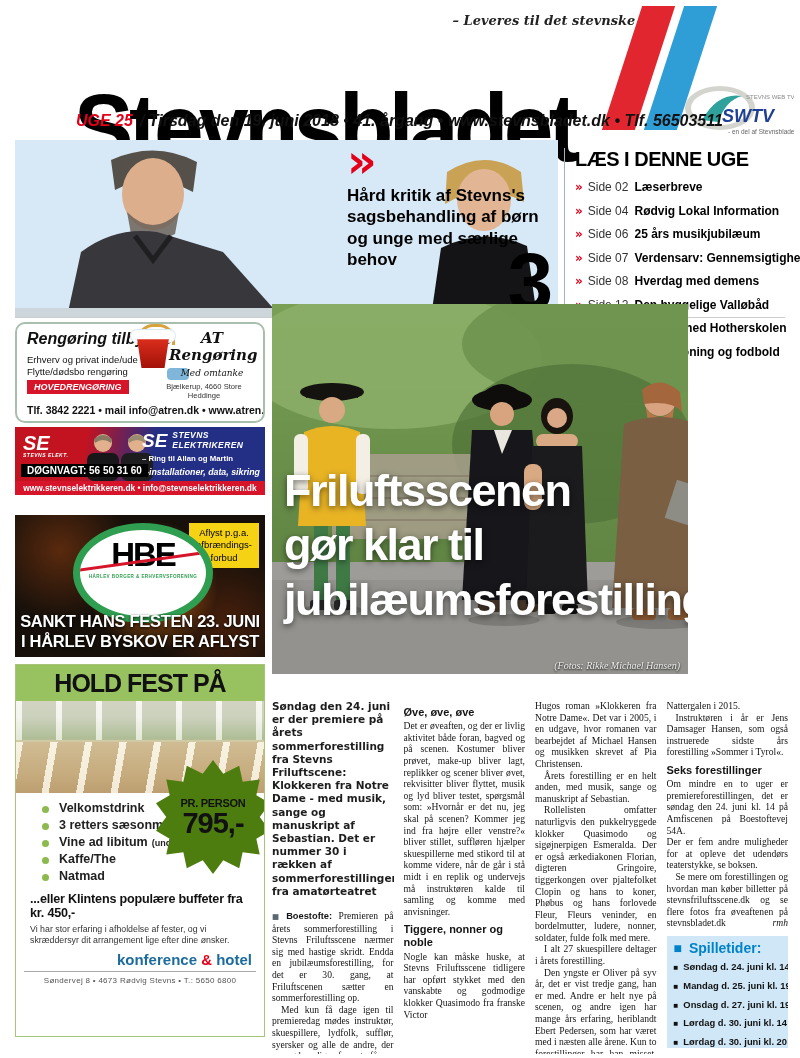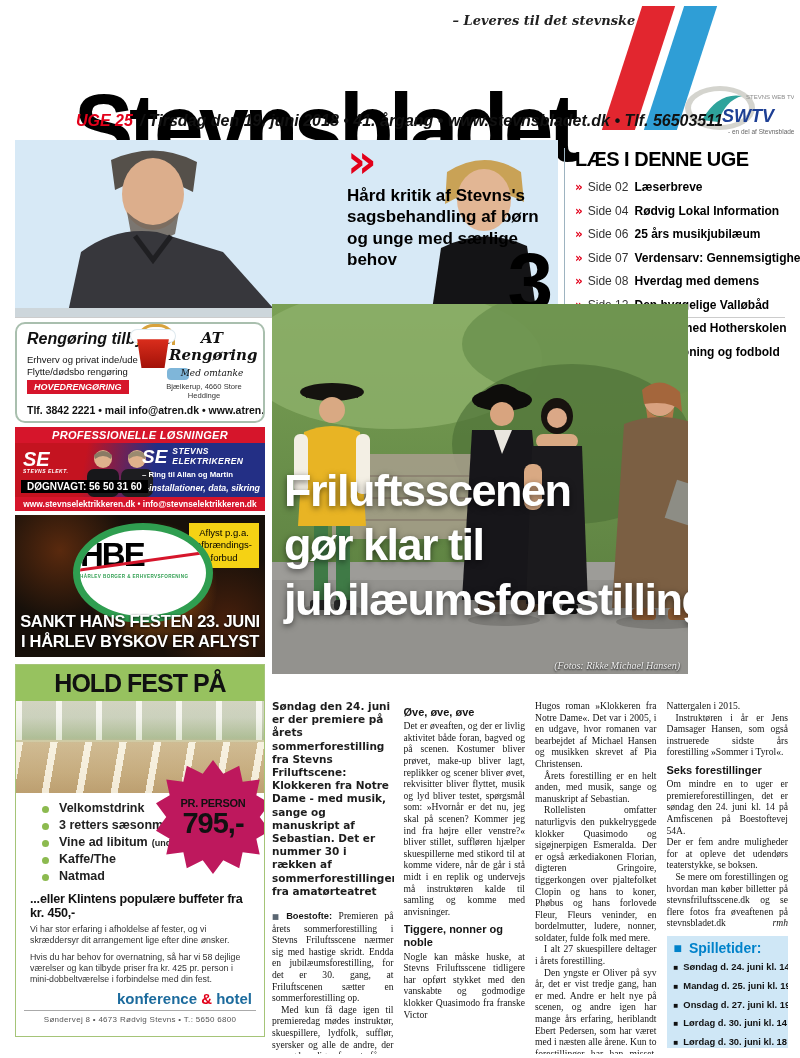--- a/index.html
+++ b/index.html
@@ -69,37 +69,37 @@
   .el-foot{height:14px;background:#d6152b;color:#fff;text-align:center;line-height:14px;font-weight:bold;font-size:8.4px;}
 
   .ad-hbe{top:515px;height:142px;background:
       radial-gradient(circle at 55% 50%,rgba(236,122,20,.85),rgba(236,122,20,0) 42%),
       radial-gradient(circle at 18% 25%,rgba(190,80,20,.4),rgba(190,80,20,0) 30%),
       radial-gradient(circle at 85% 75%,rgba(160,60,15,.35),rgba(160,60,15,0) 30%),
       #17100a;}
   .hbe-note{position:absolute;right:6px;top:8px;background:#f5d214;color:#000;font-size:9.5px;line-height:1.3;
             padding:4px 7px;text-align:center;}
   .hbe-oval{position:absolute;left:58px;top:8px;width:126px;height:86px;background:#fff;border:7px solid #2f9e50;
-            border-radius:50%;overflow:hidden;}
+            border-radius:50%;text-align:center;overflow:hidden;}
   .hbe-oval .big{font-size:33px;font-weight:bold;letter-spacing:-2px;line-height:1.5;color:#000;}
   .hbe-redline{position:absolute;left:-4px;top:30px;width:130px;height:3px;background:#d6152b;transform:rotate(-8deg);}
   .hbe-ring{font-size:4.6px;color:#2f9e50;font-weight:bold;letter-spacing:.4px;margin-top:-6px;}
   .hbe-text{position:absolute;left:0;bottom:6px;width:100%;text-align:center;color:#fff;font-weight:bold;
             font-size:16.5px;line-height:1.22;letter-spacing:-.3px;text-shadow:0 1px 3px #000;}
 
   .ad-kl{top:664px;height:373px;border:1px solid #a5c478;box-sizing:border-box;background:#fff;}
   .kl-head{height:36px;background:#97c25f;color:#111;text-align:center;font-weight:bold;font-size:25px;
            line-height:36px;letter-spacing:-1px;}
   .kl-photo{position:relative;height:92px;background:
       linear-gradient(180deg,#f0ece0 0%,#e7e8da 18%,#c2cfa8 40%,#d9c7a2 46%,#cdb488 78%,#bfa274 100%);}
   .kl-photo:before{content:"";position:absolute;left:0;top:0;width:100%;height:42%;
       background:repeating-linear-gradient(90deg,rgba(255,255,255,.55) 0 6px,rgba(120,140,100,.25) 6px 40px);}
   .kl-photo:after{content:"";position:absolute;left:0;bottom:0;width:100%;height:55%;
       background:repeating-linear-gradient(100deg,rgba(255,252,240,.8) 0 7px,rgba(180,150,100,.25) 7px 34px);}
-  .kl-star{position:absolute;right:-6px;top:95px;width:114px;height:114px;background:#be185d;z-index:3;
+  .kl-star{position:absolute;right:-6px;top:95px;width:114px;height:114px;background:#4d7c0f;z-index:3;
       clip-path:polygon(50% 0%,59% 12%,73% 5%,76% 19%,91% 17%,88% 31%,100% 38%,91% 50%,100% 62%,88% 69%,91% 83%,76% 81%,73% 95%,59% 88%,50% 100%,41% 88%,27% 95%,24% 81%,9% 83%,12% 69%,0% 62%,9% 50%,0% 38%,12% 31%,9% 17%,24% 19%,27% 5%,41% 12%);
       display:flex;flex-direction:column;align-items:center;justify-content:center;color:#111;}
   .kl-star .pl{font-weight:bold;font-size:11px;letter-spacing:-.3px;}
   .kl-star .pr{font-weight:bold;font-size:29px;letter-spacing:-1px;line-height:1;}
   .kl-bullets{padding:8px 0 0 26px;}
   .kl-b{display:flex;align-items:baseline;height:17px;font-weight:bold;font-size:12.5px;color:#222;}
   .kl-dot{width:7px;height:7px;border-radius:50%;background:#8cba4f;margin-right:10px;flex:none;align-self:center;}
   .kl-note{font-weight:bold;font-size:9px;margin-left:4px;}
   .kl-buffet{margin:6px 10px 4px 14px;font-weight:bold;font-size:12.6px;letter-spacing:-.2px;}
   .kl-para{margin:0 12px 6px 14px;font-size:8.8px;line-height:11px;color:#333;}
@@ -236,21 +236,20 @@
     <div class="handle"></div>
     <div class="foam"></div>
     <div class="bucket"></div>
     <div class="sponge"></div>
     <div class="ren-brand">AT Rengøring</div>
     <div class="ren-sub">Med omtanke</div>
     <div class="ren-addr">Bjælkerup, 4660 Store Heddinge</div>
   </div>
 
   <div class="ad ad-el">
-    <div class="el-band">PROFESSIONELLE LØSNINGER</div>
     <div class="el-mid">
       <div class="el-se-left"><span>SE</span><small>STEVNS ELEKT.</small></div>
       <svg style="position:absolute;left:62px;top:4px" width="86" height="50" viewBox="0 0 86 50">
         <circle cx="26" cy="12" r="9" fill="#e0b18c"></circle>
           <path d="M17 8 Q26 0 35 8 L34 12 Q26 6 18 12 Z" fill="#8a7a64"></path>
         <rect x="10" y="22" width="32" height="28" rx="7" fill="#17171a"></rect>
         <circle cx="60" cy="12" r="9" fill="#e0b18c"></circle>
           <path d="M51 8 Q60 0 69 8 L68 12 Q60 6 52 12 Z" fill="#9a8a70"></path>
         <rect x="44" y="22" width="32" height="28" rx="7" fill="#1d1d20"></rect>
       </svg>
@@ -309,21 +308,20 @@
           <span class="kl-dot"></span>
           <span>Kaffe/The</span>
         </div>
       <div class="kl-b">
           <span class="kl-dot"></span>
           <span>Natmad</span>
         </div>
     </div>
     <div class="kl-buffet">...eller Klintens populære buffeter fra kr. 450,-</div>
     <p class="kl-para">Vi har stor erfaring i afholdelse af fester, og vi skræddersyr dit arrangement lige efter dine ønsker.</p>
-    <p class="kl-para">Hvis du har behov for overnatning, så har vi 58 dejlige værelser og kan tilbyde priser fra kr. 425 pr. person i mini-dobbeltværelse i forbindelse med din fest.</p>
     <div class="kl-logo">
       <div class="top"><span>konference </span><span class="amp">&amp;</span><span> hotel</span></div>
     </div>
     <div class="kl-footer">
       <span>Søndervej 8 • 4673 Rødvig Stevns • T.: 5650 6800</span><br>
       
     </div>
   </div>
 
   <figure class="hero" style="margin:0">
@@ -423,19 +421,19 @@
       <h3 class="subhead">Seks forestillinger</h3>
       <p class="p">Om mindre en to uger er premiereforestillingen, det er søndag den 24. juni kl. 14 på Amfiscenen på Boestoftevej 54A.</p>
       <p class="p">Der er fem andre muligheder for at opleve det udendørs teaterstykke, se boksen.</p>
       <p class="p ind"><span>Se mere om forestillingen og hvordan man køber billetter på stevnsfriluftsscene.dk og se flere fotos fra øveaftenen på stevnsbladet.dk</span> <span class="byline">rmh</span></p>
       <div class="spille">
         <div class="sp-title"><span class="mk">■</span><span>Spilletider:</span></div>
         <div class="sp-item"><span class="mk">■</span><span>Søndag d. 24. juni kl. 14</span></div>
         <div class="sp-item"><span class="mk">■</span><span>Mandag d. 25. juni kl. 19</span></div>
         <div class="sp-item"><span class="mk">■</span><span>Onsdag d. 27. juni kl. 19</span></div>
         <div class="sp-item"><span class="mk">■</span><span>Lørdag d. 30. juni kl. 14</span></div>
-        <div class="sp-item"><span class="mk">■</span><span>Lørdag d. 30. juni kl. 18</span></div>
+        <div class="sp-item"><span class="mk">■</span><span>Lørdag d. 30. juni kl. 20</span></div>
 
       </div>
     </div>
   </div>
 
 </div>
 
 </body></html>

